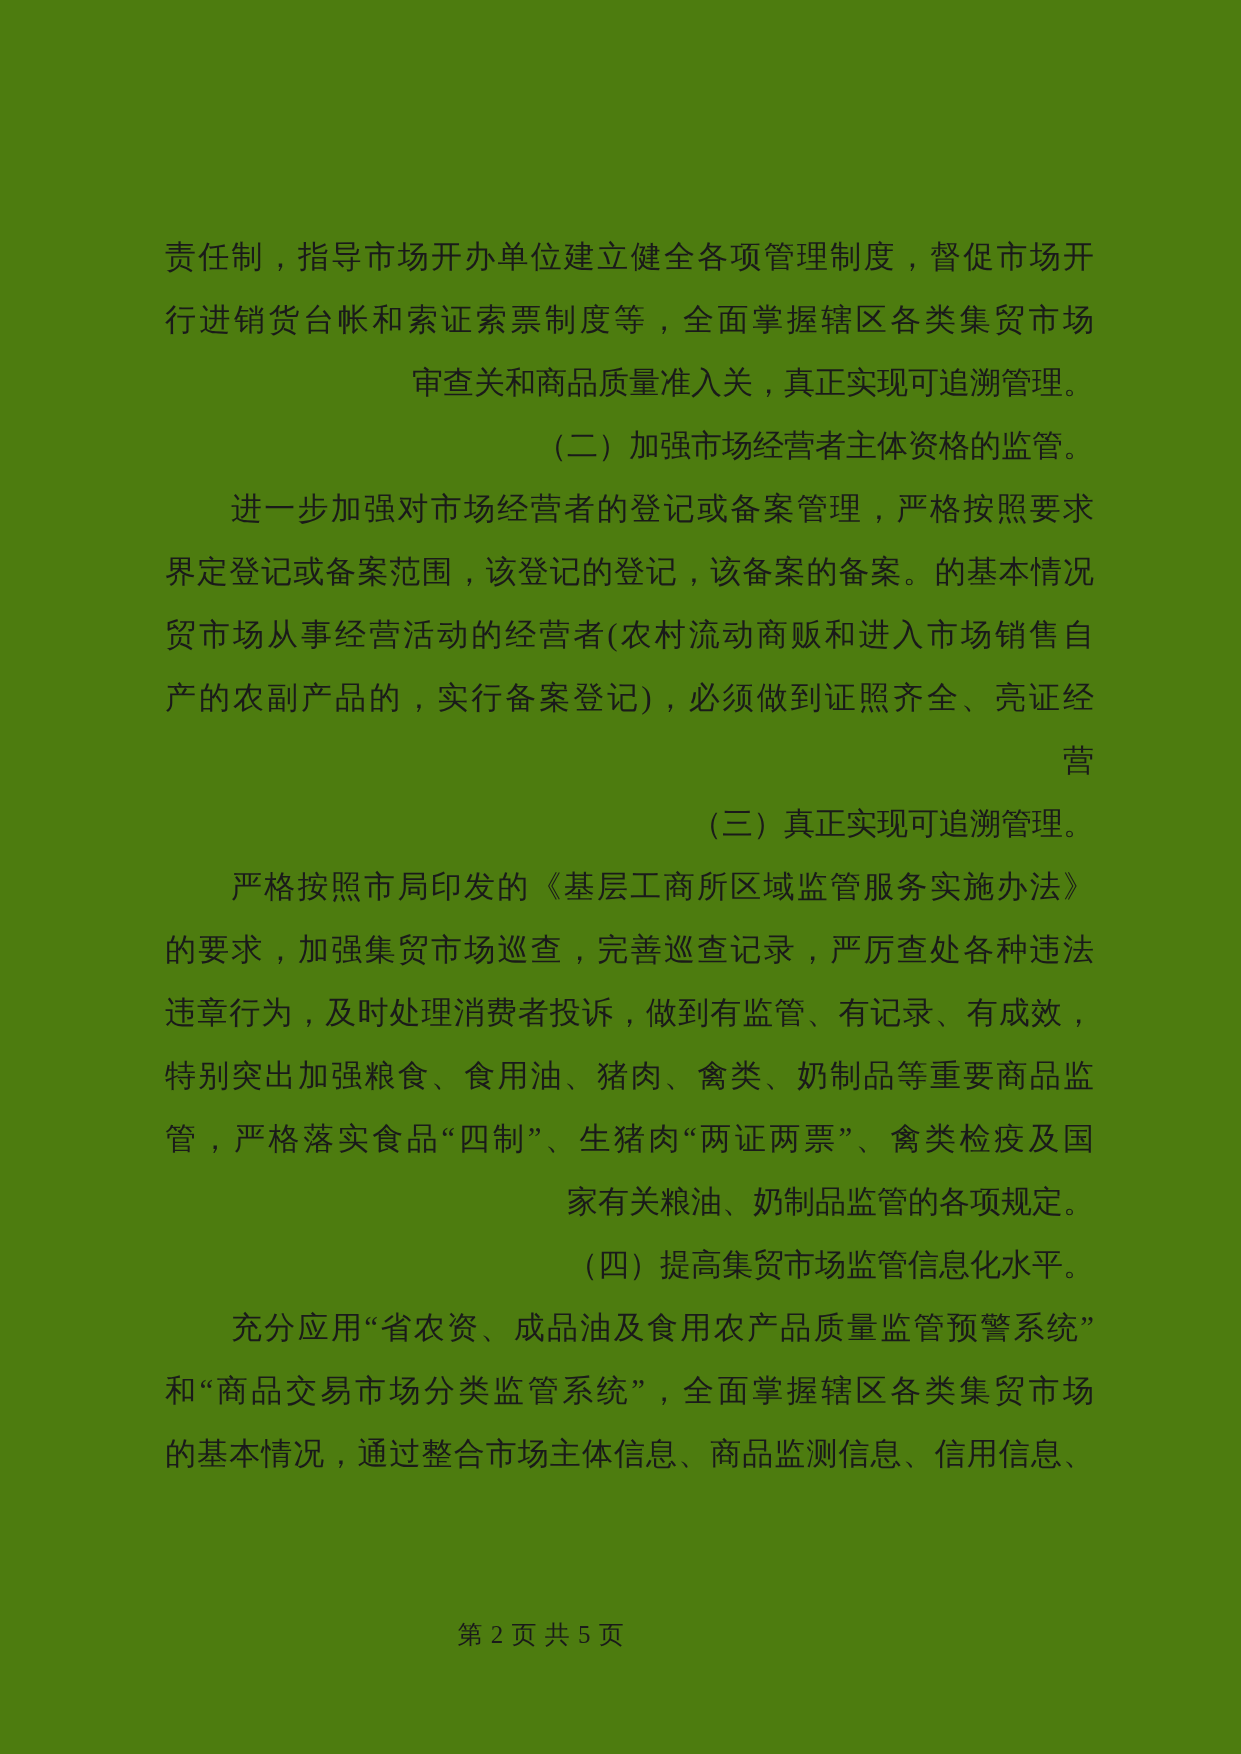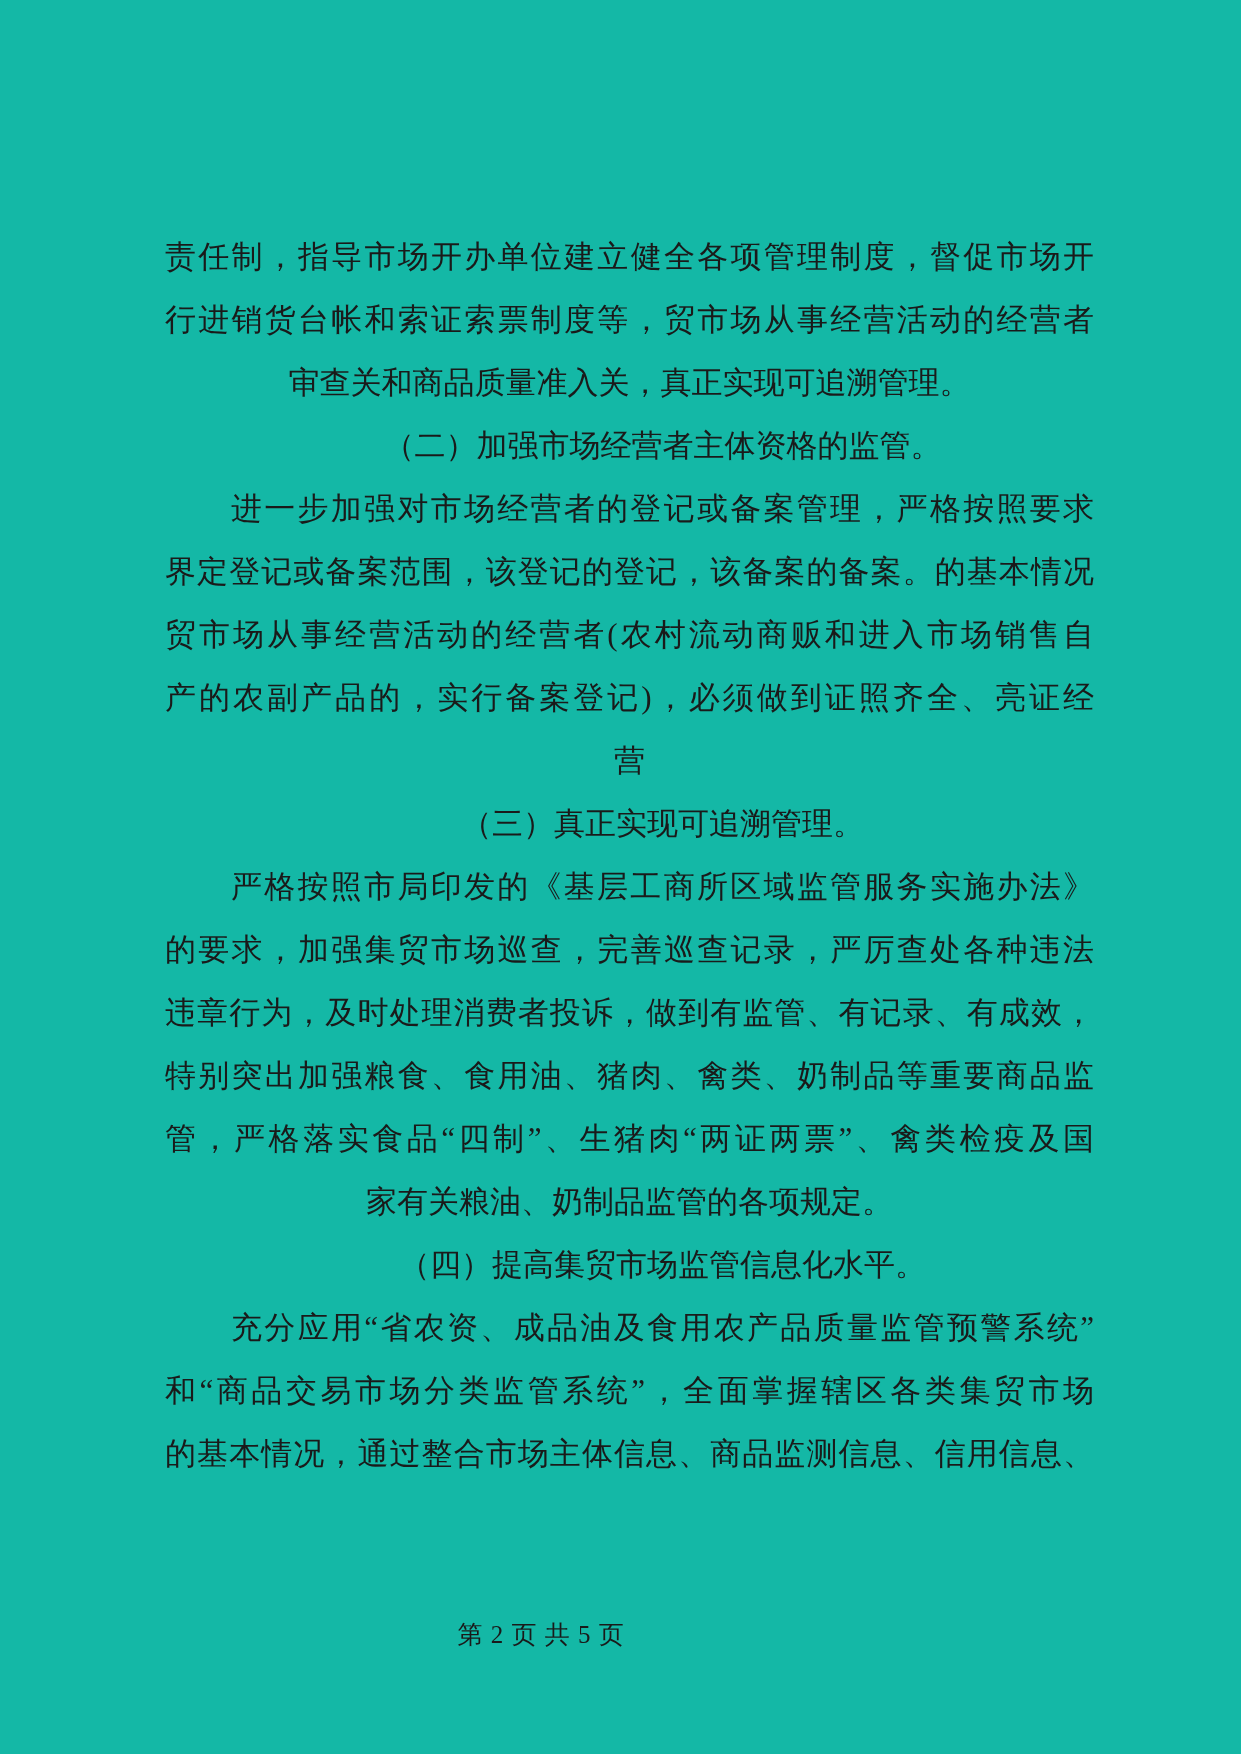--- a/index.html
+++ b/index.html
@@ -4,38 +4,38 @@
 <style>
   html, body {
     margin: 0;
     padding: 0;
     background: #ffffff;
   }
   .page {
     position: relative;
     width: 1241px;
     height: 1754px;
-    background: #14b8a6;
+    background: #4d7c0f;
     overflow: hidden;
     font-family: "Liberation Serif", "DejaVu Serif", serif;
     color: #1a1a1a;
   }
   .textblock {
     position: absolute;
     left: 165px;
     top: 225px;
     width: 929px;
   }
   .ln {
     font-size: 31px;
     line-height: 63px;
     height: 63px;
     color: #1a1a1a;
     font-weight: 400;
-    text-align: center;
+    text-align: right;
   }
   .fill {
     text-align: justify;
     text-align-last: justify;
     text-justify: inter-character;
   }
   .ind {
     text-indent: 66px;
   }
   .footer {
@@ -51,21 +51,21 @@
     color: #1a1a1a;
     letter-spacing: 1px;
   }
 </style>
 </head>
 <body>
 
 <div class="page">
   <div class="textblock">
     <div class="ln fill">责任制，指导市场开办单位建立健全各项管理制度，督促市场开</div>
-    <div class="ln fill">行进销货台帐和索证索票制度等，贸市场从事经营活动的经营者</div>
+    <div class="ln fill">行进销货台帐和索证索票制度等，全面掌握辖区各类集贸市场</div>
     <div class="ln">审查关和商品质量准入关，真正实现可追溯管理。</div>
     <div class="ln ind">（二）加强市场经营者主体资格的监管。</div>
     <div class="ln ind fill">进一步加强对市场经营者的登记或备案管理，严格按照要求</div>
     <div class="ln fill">界定登记或备案范围，该登记的登记，该备案的备案。的基本情况</div>
     <div class="ln fill">贸市场从事经营活动的经营者(农村流动商贩和进入市场销售自</div>
     <div class="ln fill">产的农副产品的，实行备案登记)，必须做到证照齐全、亮证经</div>
     <div class="ln">营</div>
     <div class="ln ind">（三）真正实现可追溯管理。</div>
     <div class="ln ind fill">严格按照市局印发的《基层工商所区域监管服务实施办法》</div>
     <div class="ln fill">的要求，加强集贸市场巡查，完善巡查记录，严厉查处各种违法</div>

